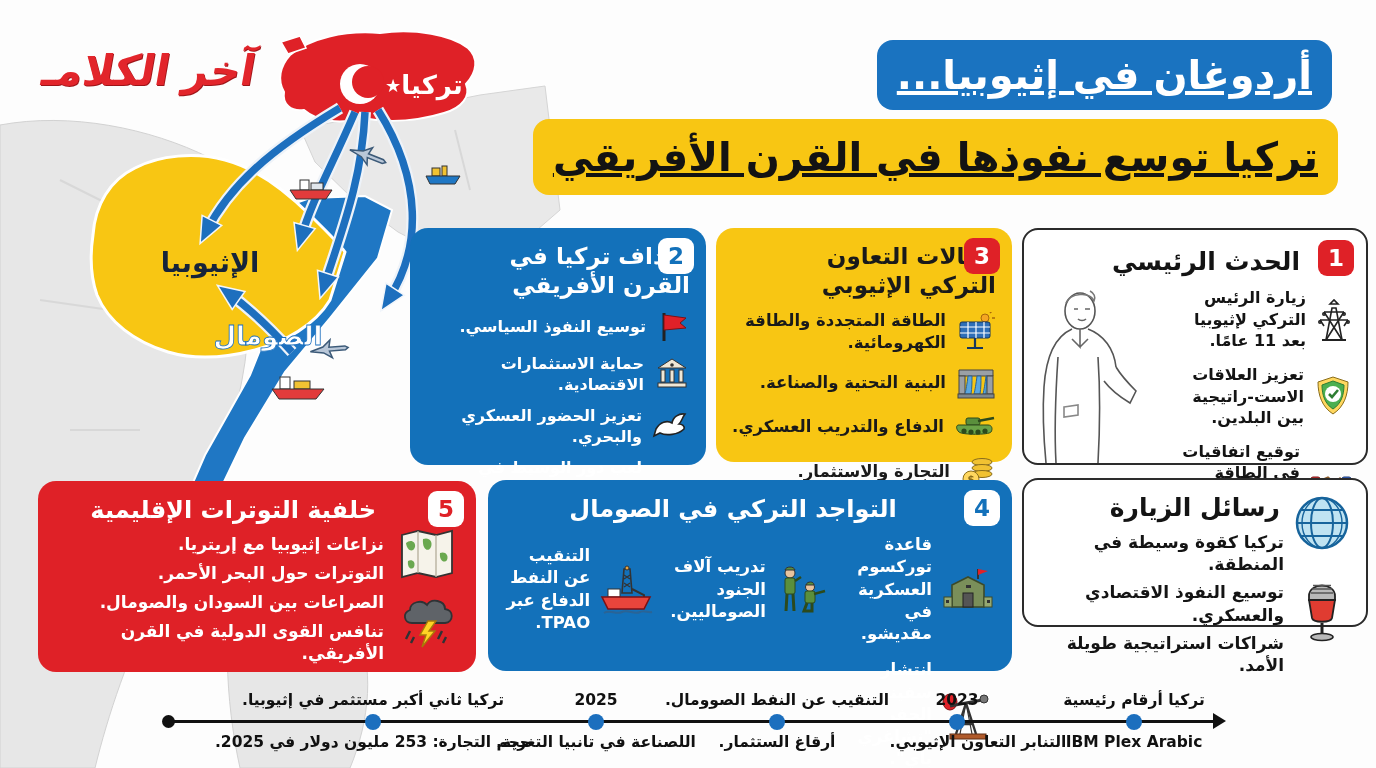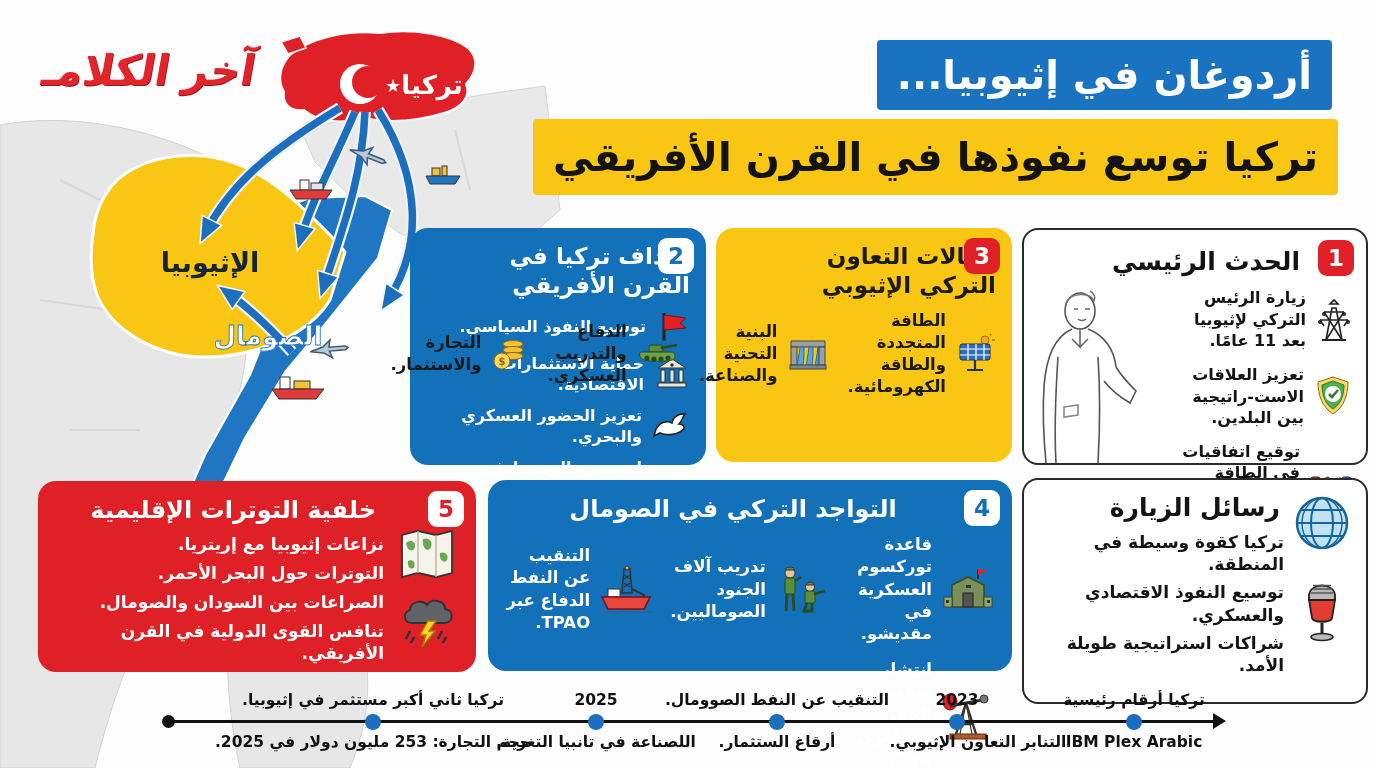--- a/index.html
+++ b/index.html
@@ -8,21 +8,21 @@
   .map-svg{position:absolute;left:0;top:0;width:1376px;height:768px;}
 
   
   .logo{position:absolute;left:34px;top:46px;width:230px;
     font-size:42px;font-weight:bold;color:#e2252b;
     transform:skewX(-10deg);text-align:center;letter-spacing:-2px;
     text-shadow:1px 1px 0 #9e1418;direction:rtl;}
 
   
   .bar{position:absolute;direction:rtl;font-weight:bold;white-space:nowrap;
-    display:flex;align-items:center;border-radius:4px;padding:0 20px;}
+    display:flex;align-items:center;border-radius:16px;padding:0 20px;text-decoration:underline;}
   .bar-blue{right:44px;top:40px;height:70px;background:#1a73c0;color:#ffffff;font-size:40px;}
   .bar-yellow{right:38px;top:119px;height:76px;background:#f8c613;color:#131313;font-size:40px;}
 
   
   .box{position:absolute;border-radius:18px;direction:rtl;box-sizing:border-box;}
   .box-blue{background:#1371ba;color:#ffffff;}
   .box-yellow{background:#f8c613;color:#1a1a1a;}
   .box-red{background:#df2127;color:#ffffff;}
   .box-white{background:#ffffff;border:2px solid #2b2b2b;border-radius:16px;color:#141414;}
 
@@ -40,21 +40,21 @@
   
   #box-goals{left:410px;top:228px;width:296px;height:237px;padding:14px 16px 10px 12px;}
   #box-goals .box-title{font-size:23px;width:200px;margin-bottom:10px;}
   #box-goals .item .txt{font-size:16px;}
   #box-goals .items{display:flex;flex-direction:column;gap:9px;}
 
   
   #box-coop{left:716px;top:228px;width:296px;height:234px;padding:14px 16px 10px 12px;}
   #box-coop .box-title{font-size:23px;width:200px;margin-bottom:10px;}
   #box-coop .item .txt{font-size:16.5px;}
-  #box-coop .items{display:flex;flex-direction:row;gap:20px;}
+  #box-coop .items{display:flex;flex-direction:column;gap:12px;}
 
   
   #box-main{left:1022px;top:228px;width:346px;height:237px;padding:12px 14px 8px 10px;}
   #box-main .box-title{font-size:25px;margin:4px 52px 10px 0;}
   #box-main .cols{display:flex;gap:4px;}
   #box-main .items{display:flex;flex-direction:column;gap:12px;width:218px;margin-left:40px;}
   #box-main .item .txt{font-size:16px;}
   #box-main .sketch{width:104px;}
 
   
@@ -64,21 +64,21 @@
   #box-somalia .item .txt{font-size:16.5px;}
 
   
   #box-tensions{left:38px;top:481px;width:438px;height:191px;padding:12px 14px 8px 14px;}
   #box-tensions .flex{display:flex;gap:8px;}
   #box-tensions .rail{display:flex;flex-direction:column;gap:14px;padding-top:36px;width:70px;align-items:center;}
   #box-tensions .box-title{font-size:24px;margin:2px 8px 8px 0;}
   #box-tensions .line{font-size:17px;font-weight:bold;margin-bottom:7px;line-height:1.3;}
 
   
-  #box-messages{left:1022px;top:478px;width:346px;height:226px;padding:10px 12px 20px 10px;}
+  #box-messages{left:1022px;top:478px;width:346px;height:149px;padding:10px 12px 20px 10px;}
   #box-messages .flex{display:flex;gap:6px;}
   #box-messages .rail{display:flex;flex-direction:column;gap:26px;padding-top:4px;width:64px;align-items:center;}
   #box-messages .box-title{font-size:25px;margin:2px 4px 8px 0;}
   #box-messages .line{font-size:17px;font-weight:bold;margin-bottom:6px;line-height:1.3;}
 
   
   .tl-line{position:absolute;left:168px;top:720px;width:1046px;height:3px;background:#111;}
   .tl-line::before{content:"";position:absolute;left:-6px;top:-5px;width:13px;height:13px;border-radius:50%;background:#111;}
   .tl-line::after{content:"";position:absolute;right:-12px;top:-7px;border-left:13px solid #111;
     border-top:8px solid transparent;border-bottom:8px solid transparent;}

